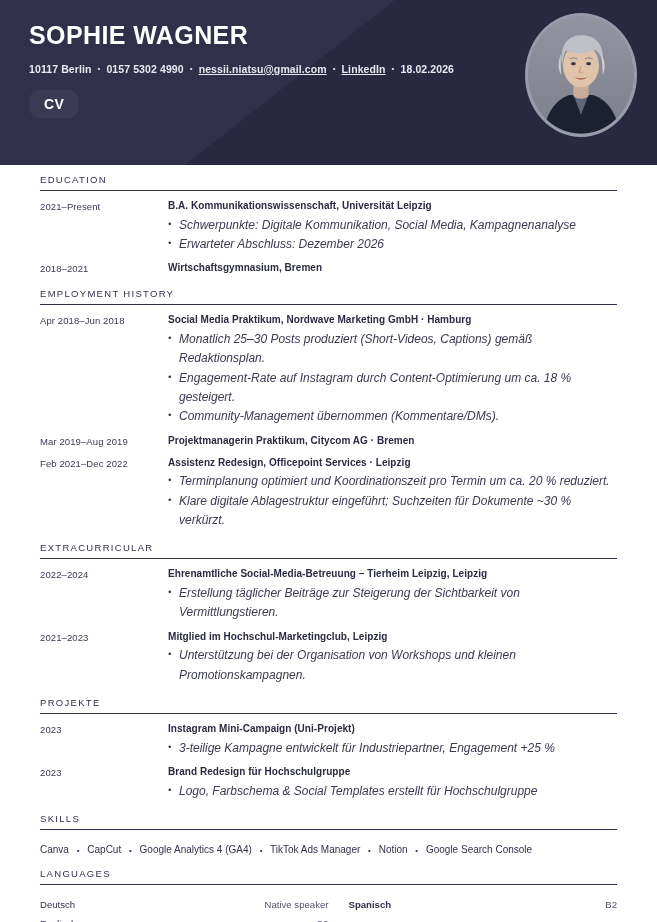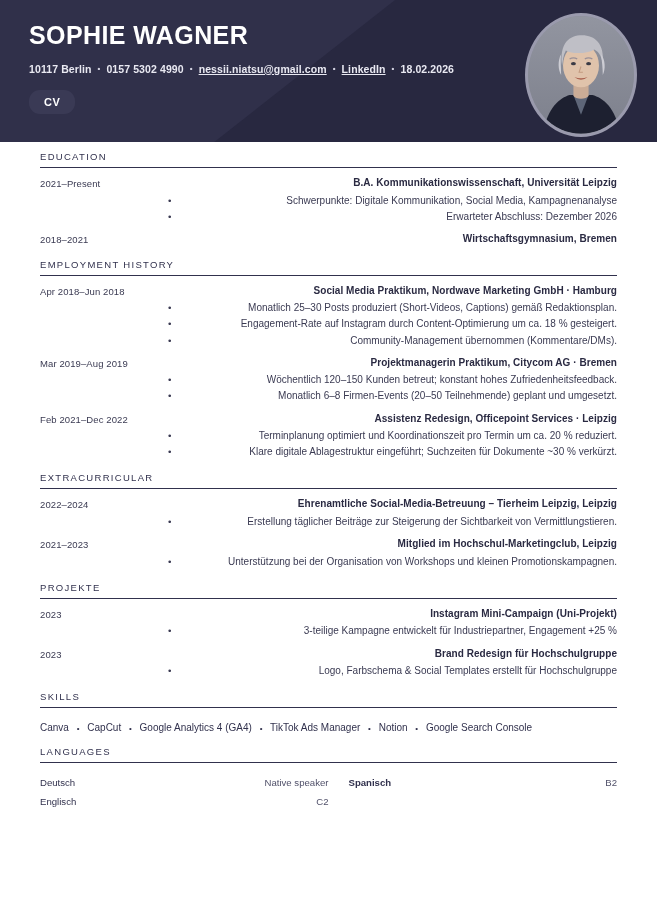--- a/index.html
+++ b/index.html
@@ -8,21 +8,21 @@
     background: #ffffff;
     font-family: "Liberation Sans", sans-serif;
     color: #31314d;
     overflow: hidden;
   }
   .page { position: relative; width: 657px; height: 922px; background:#fff; }
 
   
   .header {
     position: relative;
-    width: 657px; height: 142px;
+    width: 657px; height: 165px;
     background: #30304a;
     overflow: hidden;
   }
   .header-diagonal {
     position: absolute; left: 0; top: 0; width: 657px; height: 165px;
   }
   .header-inner {
     position: relative; z-index: 3;
     padding: 22px 0 0 29px;
   }
@@ -37,21 +37,21 @@
     letter-spacing: 0.1px;
     display: flex; align-items: center; flex-wrap: nowrap;
   }
   .contact .sep { margin: 0 6px; font-size: 8px; color:#d8d8e6; }
   .contact .link { text-decoration: underline; }
   .cv-badge {
     margin-top: 15px;
     display: inline-block;
     background: #3a3a55;
     color: #ffffff;
-    font-size: 11px; font-weight: bold; letter-spacing: 0.5px;
+    font-size: 14px; font-weight: bold; letter-spacing: 0.5px;
     padding: 6px 15px;
     border-radius: 11px;
   }
   .photo {
     position: absolute; z-index: 4;
     right: 20px; top: 13px;
     width: 112px; height: 124px;
     border-radius: 50%;
     border: 3px solid #9a9aad;
     overflow: hidden;
@@ -72,29 +72,29 @@
     border-bottom: 1.6px solid #31314d;
     margin-bottom: 8px;
   }
 
   .entry { display: flex; align-items: flex-start; margin-bottom: 7px; }
   .entry-date {
     width: 128px; flex: 0 0 128px;
     font-size: 9.5px; color: #3a3a52; line-height: 1.45;
     padding-top: 1px; letter-spacing: 0.1px;
   }
-  .entry-body { flex: 1 1 auto; min-width: 0; text-align: right; }
+  .entry-body { flex: 1 1 auto; min-width: 0; }
   .entry-title {
     font-size: 10px; font-weight: bold; color: #2a2a42;
     line-height: 1.45; letter-spacing: 0.05px;
   }
   .bullets { list-style: none; margin-top: 2px; }
   .bullets li {
-    font-size: 10px; color: #3a3a52; line-height: 1.62;
-    padding-left: 11px; position: relative;
+    font-size: 12px; color: #3a3a52; line-height: 1.62;
+    padding-left: 11px; position: relative; font-style: italic;
   }
   .bullets li:before {
     content: "\2022";
     position: absolute; left: 0; top: 0;
     color: #3a3a52; font-size: 9.8px;
   }
 
   .skills-line {
     font-size: 10px; color: #31314d; line-height: 1.6;
     padding: 4px 0 10px 0;
@@ -221,24 +221,20 @@
             <li>Engagement-Rate auf Instagram durch Content-Optimierung um ca. 18 % gesteigert.</li>
             <li>Community-Management übernommen (Kommentare/DMs).</li>
           </ul>
         </div>
       </div>
 
       <div class="entry">
         <div class="entry-date">Mar 2019–Aug 2019</div>
         <div class="entry-body">
           <div class="entry-title">Projektmanagerin Praktikum, Citycom AG · Bremen</div>
-          <ul class="bullets">
-            <li>Wöchentlich 120–150 Kunden betreut; konstant hohes Zufriedenheitsfeedback.</li>
-            <li>Monatlich 6–8 Firmen-Events (20–50 Teilnehmende) geplant und umgesetzt.</li>
-          </ul>
         </div>
       </div>
 
       <div class="entry">
         <div class="entry-date">Feb 2021–Dec 2022</div>
         <div class="entry-body">
           <div class="entry-title">Assistenz Redesign, Officepoint Services · Leipzig</div>
           <ul class="bullets">
             <li>Terminplanung optimiert und Koordinationszeit pro Termin um ca. 20 % reduziert.</li>
             <li>Klare digitale Ablagestruktur eingeführt; Suchzeiten für Dokumente ~30 % verkürzt.</li>

